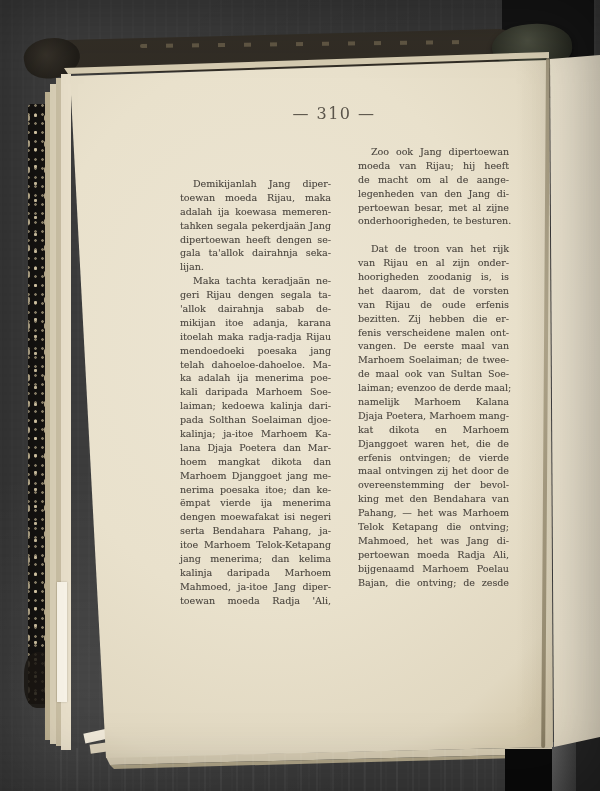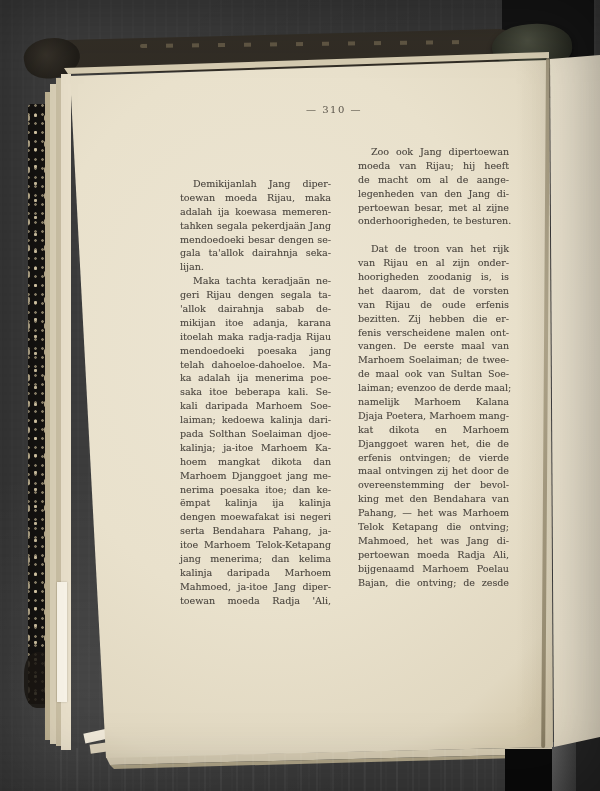--- a/index.html
+++ b/index.html
@@ -97,21 +97,21 @@
   
   .bot-black { left:505px; top:749px; width:47px; height:42px; background:#0a0a0a; }
   .bot-gray  { left:552px; top:742px; width:24px; height:49px; background:linear-gradient(90deg,#5c5c5c,#3e3e3e); }
   .bot-dark  { left:576px; top:733px; width:24px; height:58px; background:#242424; }
   .bot-streaks { left:60px; top:748px; width:440px; height:43px;
     background:repeating-linear-gradient(90deg, rgba(255,255,255,.045) 0 2px, transparent 2px 16px); }
 
   
   .pagenum {
     left:180px; top:104px; width:308px; text-align:center;
-    font-size:10px; letter-spacing:1.5px; color:#5a544a;
+    font-size:16px; letter-spacing:1.5px; color:#5a544a;
   }
   .col { top:145px; width:151px; color:#4e4942; font-size:9.5px;
     text-shadow: .2px .2px 0 rgba(78,73,66,.35); }
   .col-left  { left:180px;margin-top:32px; }
   .col-right { left:358px; }
   .col-right .para + .para { margin-top:13.9px; }
   .line { white-space:nowrap; line-height:13.9px; height:13.9px;
     text-align:justify; text-align-last:justify; }
   .para > .line:first-child { text-indent:13px; }
   .line-end { text-align-last:left; }
@@ -153,42 +153,42 @@
   <div class="abs facing-page"></div>
   <div class="abs crease"></div>
 
   <div class="abs pagenum">— 310 —</div>
   <div class="abs col col-left">
       <div class="para">
         <div class="line">Demikijanlah Jang diper-</div>
         <div class="line">toewan moeda Rijau, maka</div>
         <div class="line">adalah ija koewasa memeren-</div>
         <div class="line">tahken segala pekerdjaän Jang</div>
-        <div class="line">mendoedoeki besar dengen se-</div>
+        <div class="line">dipertoewan heeft dengen se-</div>
         <div class="line">gala ta'allok dairahnja seka-</div>
         <div class="line line-end">lijan.</div>
       </div>
       <div class="para">
         <div class="line">Maka tachta keradjaän ne-</div>
         <div class="line">geri Rijau dengen segala ta-</div>
         <div class="line">'allok dairahnja sabab de-</div>
         <div class="line">mikijan itoe adanja, karana</div>
         <div class="line">itoelah maka radja-radja Rijau</div>
         <div class="line">mendoedoeki poesaka jang</div>
         <div class="line">telah dahoeloe-dahoeloe. Ma-</div>
         <div class="line">ka adalah ija menerima poe-</div>
-        <div class="line">saka itoe beberapa kali. Se-</div>
         <div class="line">kali daripada Marhoem Soe-</div>
         <div class="line">laiman; kedoewa kalinja dari-</div>
         <div class="line">pada Solthan Soelaiman djoe-</div>
         <div class="line">kalinja; ja-itoe Marhoem Ka-</div>
+        <div class="line">lana Djaja Poetera dan Mar-</div>
         <div class="line">hoem mangkat dikota dan</div>
         <div class="line">Marhoem Djanggoet jang me-</div>
         <div class="line">nerima poesaka itoe; dan ke-</div>
-        <div class="line">ëmpat kalinja ija kalinja</div>
+        <div class="line">ëmpat vierde ija menerima</div>
         <div class="line">dengen moewafakat isi negeri</div>
         <div class="line">serta Bendahara Pahang, ja-</div>
         <div class="line">itoe Marhoem Telok-Ketapang</div>
         <div class="line">jang menerima; dan kelima</div>
         <div class="line">kalinja daripada Marhoem</div>
         <div class="line">Mahmoed, ja-itoe Jang diper-</div>
         <div class="line">toewan moeda Radja 'Ali,</div>
       </div>
     </div>
   <div class="abs col col-right">

